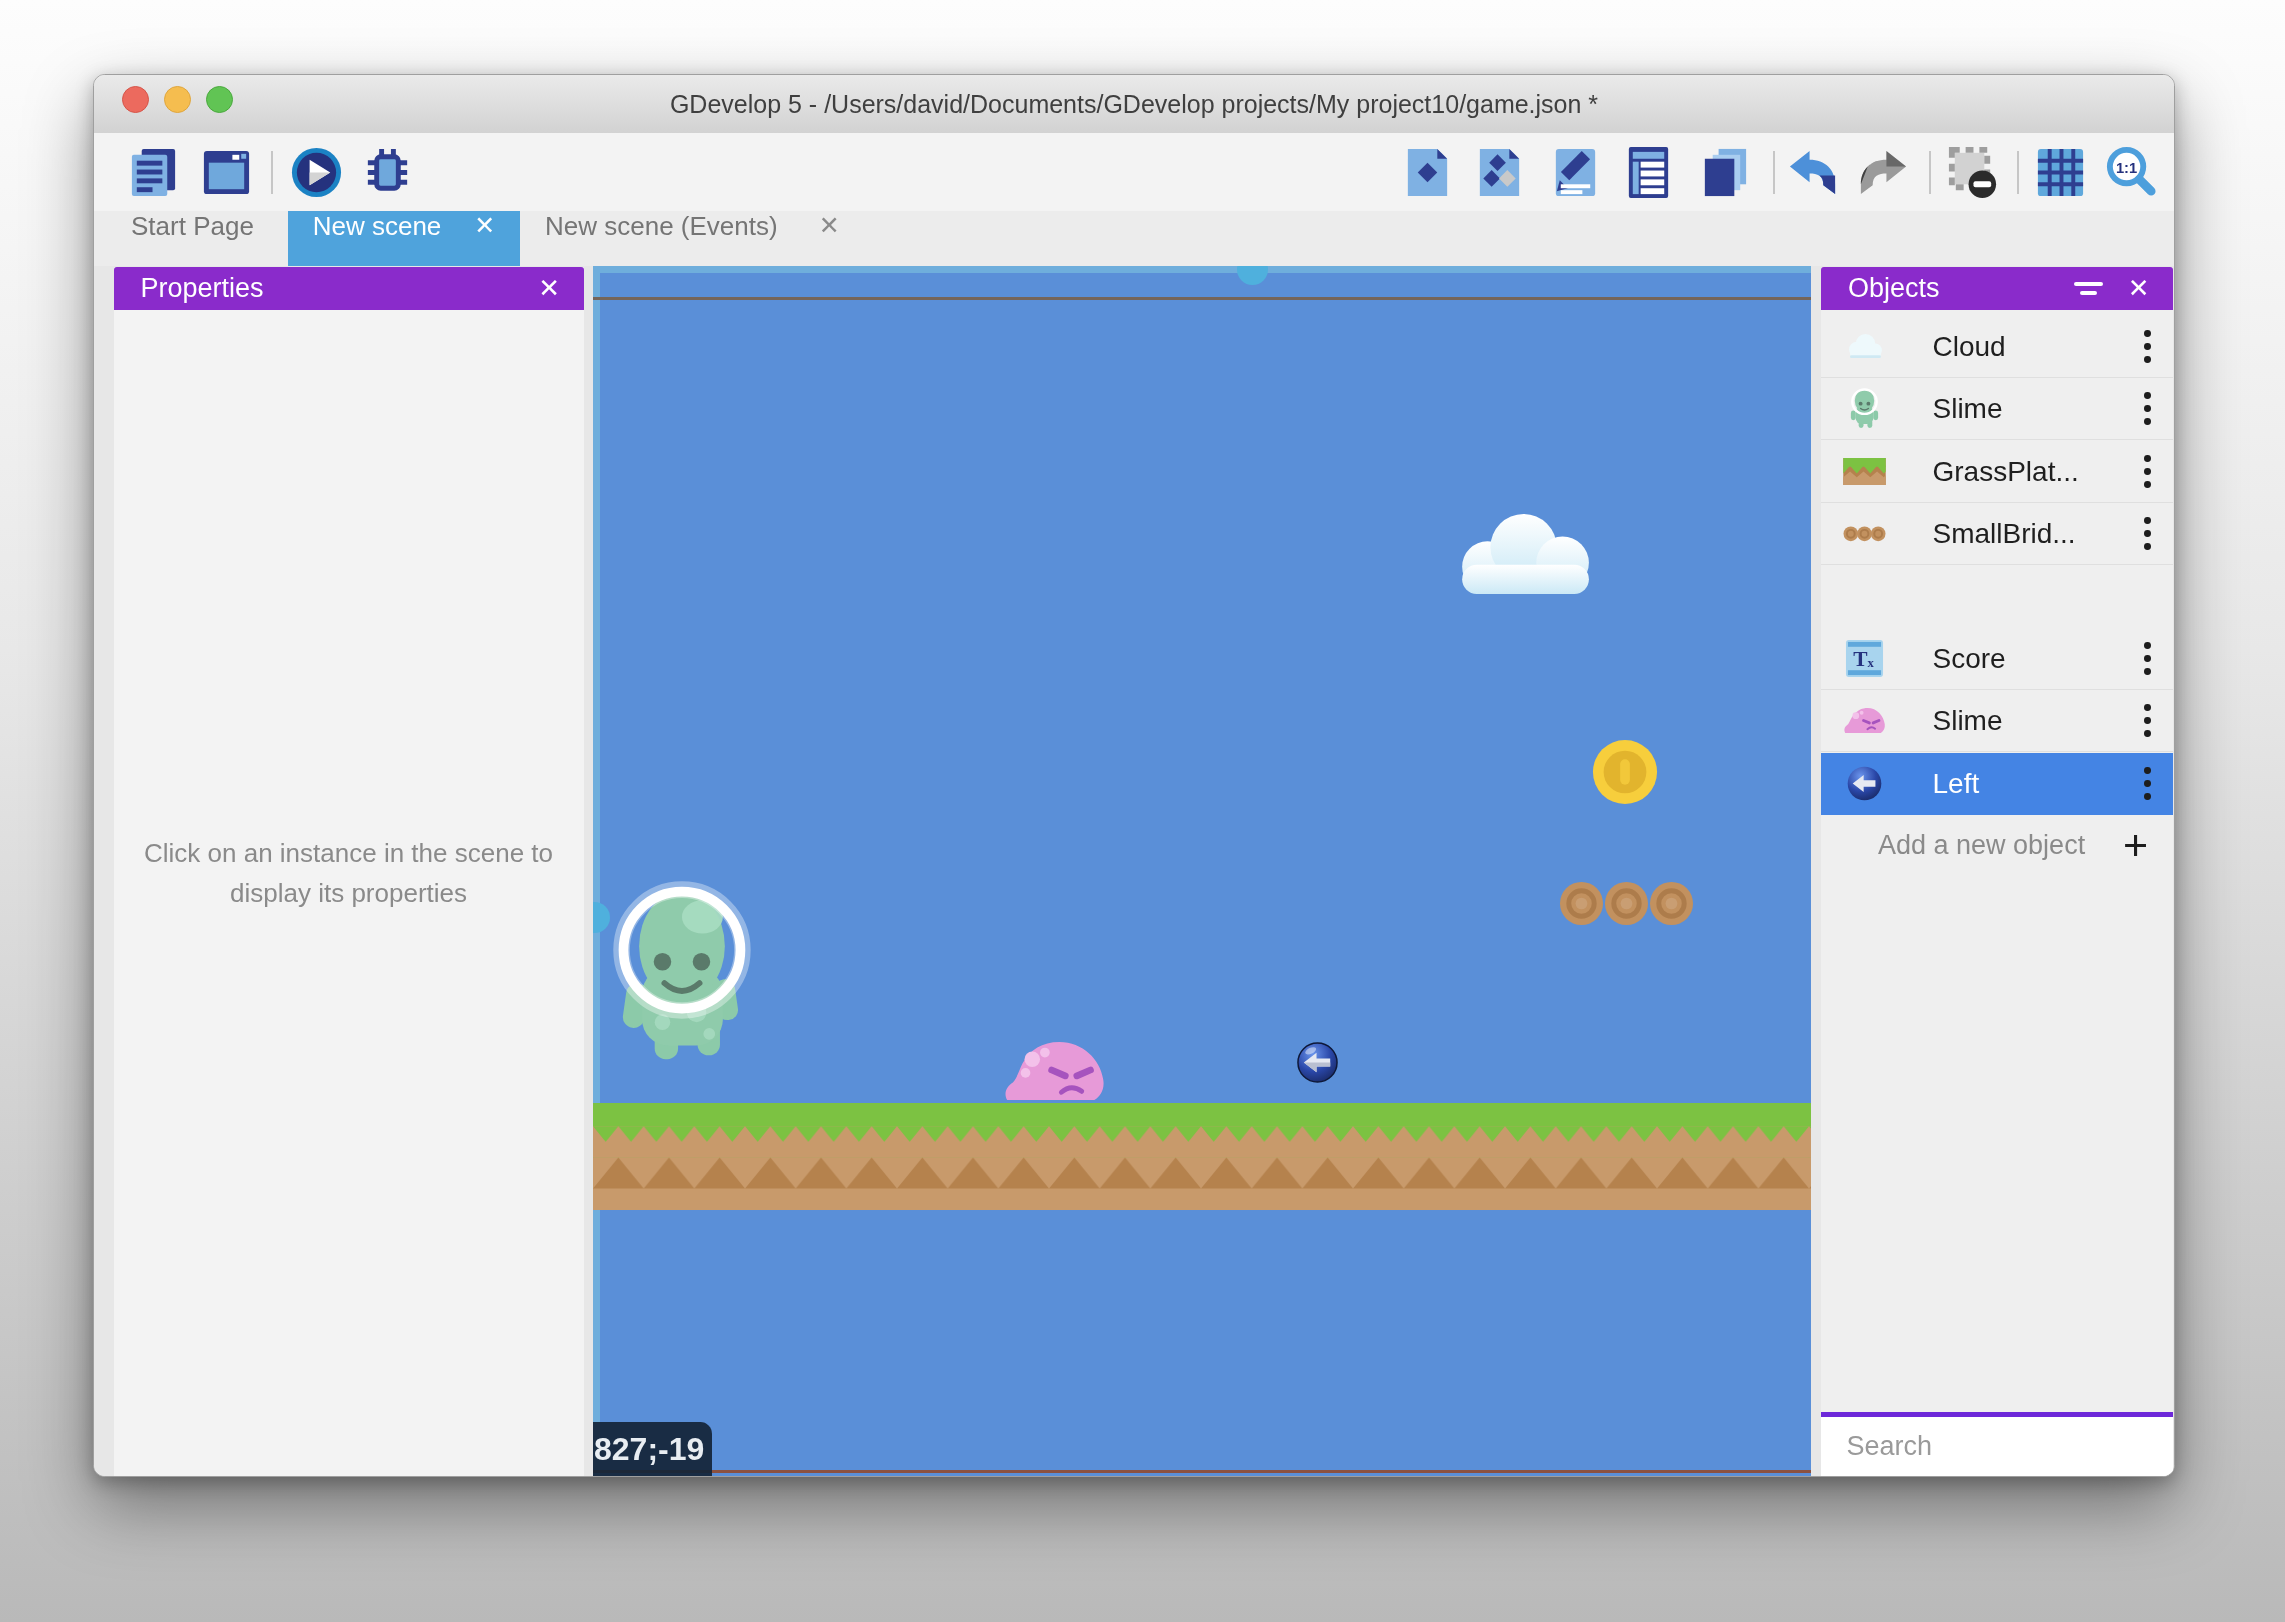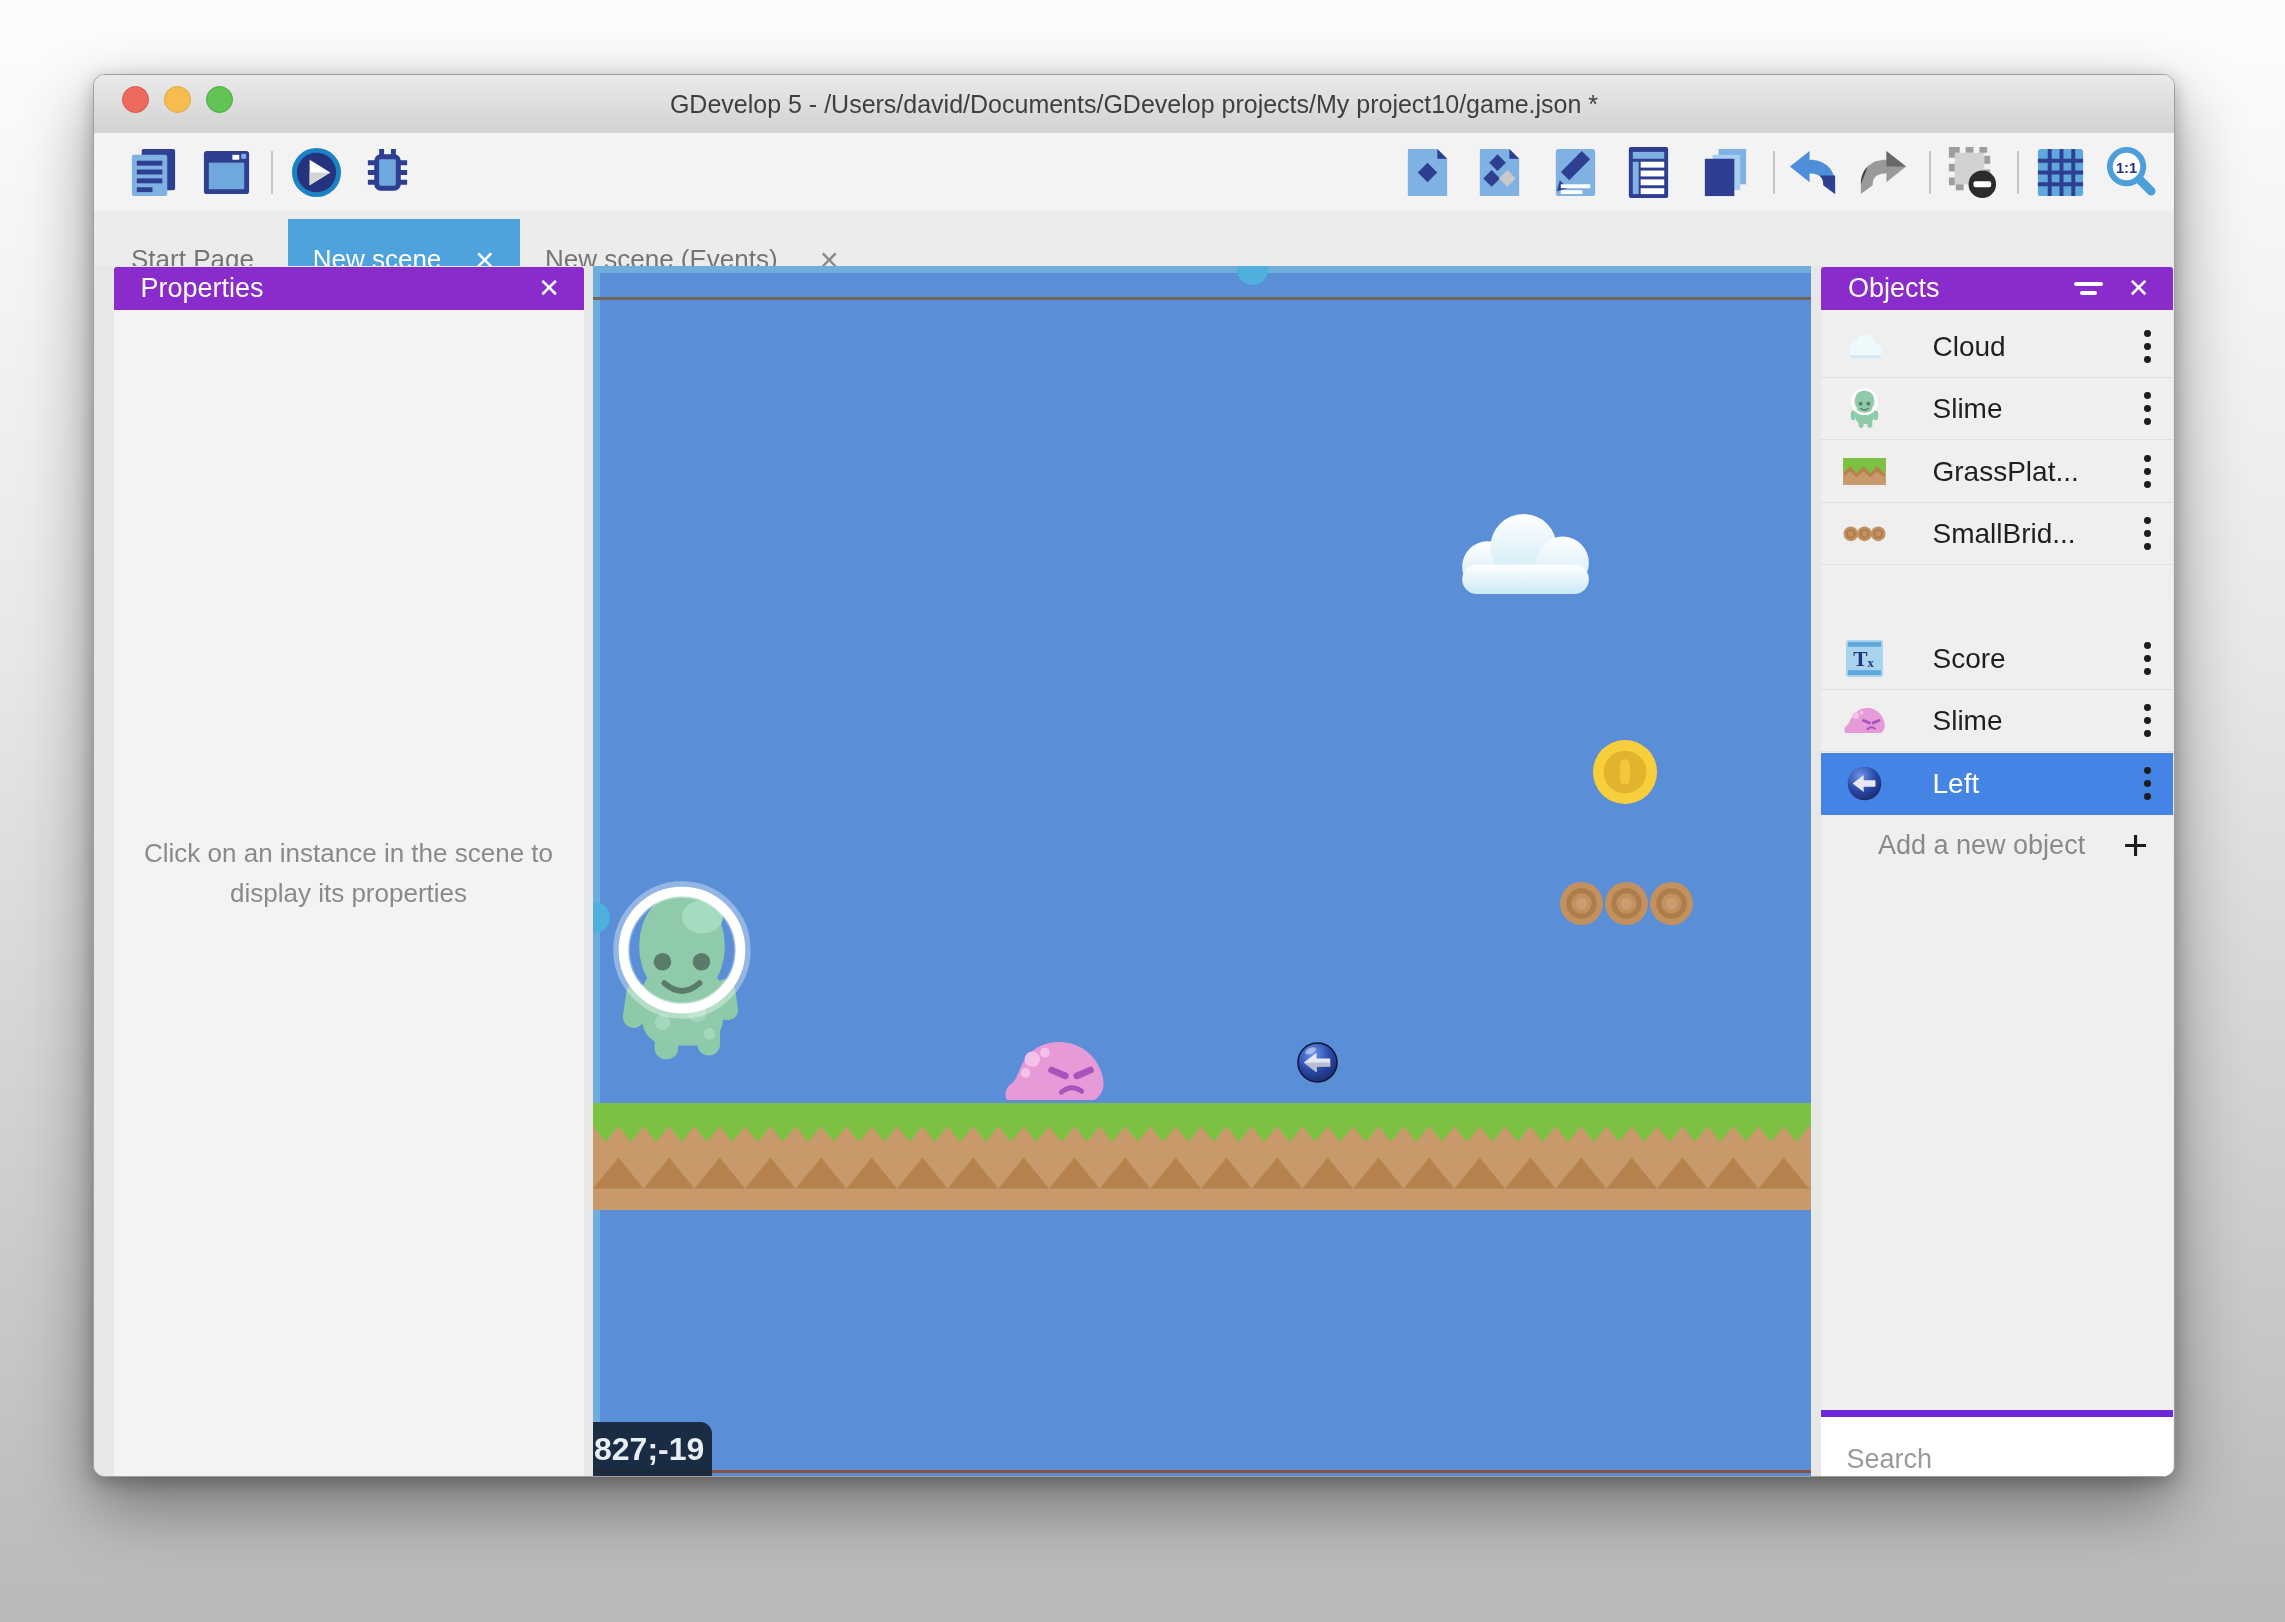--- a/index.html
+++ b/index.html
@@ -23,21 +23,21 @@
   .tl{position:absolute;top:10.7px;width:25px;height:25px;border-radius:50%;}
   .tl.red{left:28px;background:#ec6a5e;border:1px solid #d55449;}
   .tl.yellow{left:70px;background:#f5bd4f;border:1px solid #dfa53c;}
   .tl.green{left:112px;background:#61c454;border:1px solid #4aa93e;}
   
   .toolbar{position:absolute;left:0;top:58px;right:0;height:78px;background:#f3f3f3;}
   .tbicon{position:absolute;top:11.7px;width:55px;height:55px;cursor:pointer;}
   .tbsep{position:absolute;top:17.6px;width:2px;height:43px;background:#c6c6c6;}
   
   .tabbar{position:absolute;left:0;top:136px;right:0;height:56px;background:#ececec;}
-  .tab{position:absolute;top:8px;height:56px;display:flex;align-items:flex-end;font-size:26px;color:#757575;}
+  .tab{position:absolute;top:0;height:56px;display:flex;align-items:flex-start;font-size:26px;color:#757575;}
   .tab .x{margin-left:41px;font-size:25px;color:#8a8a8a;cursor:pointer;}
   .tab.active{background:#4fa3dc;color:#ffffff;justify-content:center;}
   .tab.active .x{color:#ffffff;margin-left:33px;}
   
   .main{position:absolute;left:0;top:191px;right:0;bottom:0;background:#e7e7e7;}
   .panel-header{position:absolute;left:0;top:0;right:0;height:43px;background:#8a2bcb;
     border-radius:2.9px 2.9px 0 0;display:flex;align-items:center;color:#fff;}
   .panel-header .ph-title{font-size:27px;margin-left:27px;flex:1;}
   .panel-header .ph-close{font-size:26px;margin-right:23.4px;cursor:pointer;}
   
@@ -53,22 +53,22 @@
     display:flex;align-items:center;cursor:pointer;background:#efefef;}
   .obj-row .oicon{width:43px;height:43px;margin-left:21.5px;display:flex;align-items:center;justify-content:center;}
   .obj-row .olabel{font-size:28px;color:#1f1f1f;margin-left:47px;flex:1;white-space:nowrap;overflow:hidden;}
   .obj-row.selected{background:#4484e4;border-bottom-color:#4484e4;}
   .obj-row.selected .olabel{color:#ffffff;}
   .dots{width:39px;display:flex;flex-direction:column;align-items:center;gap:5.9px;margin-right:5.9px;cursor:pointer;}
   .dots i{width:6.8px;height:6.8px;border-radius:50%;background:#1d1d1d;display:block;}
   .add-row{position:absolute;left:0;right:0;height:60px;display:flex;align-items:center;cursor:pointer;}
   .add-row .alabel{font-size:27px;color:#8a8a8a;margin-left:57px;flex:1;}
   .add-row .plus{font-size:43px;font-weight:400;color:#1d1d1d;margin-right:25px;line-height:1;}
-  .searchbar{position:absolute;left:0;right:0;bottom:0;height:59px;background:#ffffff;border-top:7px solid #6d28d9;
-    display:flex;align-items:flex-end;}
+  .searchbar{position:absolute;left:0;right:0;bottom:0;height:59px;background:#ffffff;border-top:5px solid #6d28d9;
+    display:flex;align-items:center;}
   .searchbar input{flex:1;border:none;outline:none;font-size:27px;color:#444;margin-left:23.4px;
     font-family:"Liberation Sans",sans-serif;background:transparent;}
   .searchbar input::placeholder{color:#9a9a9a;}
   .searchbar svg{margin-right:21.5px;}
   
   .canvas{position:absolute;left:499px;top:0;width:1218px;bottom:0;background:#5a8fd8;overflow:hidden;cursor:crosshair;}
   .edge-top{position:absolute;left:0;top:0;right:0;height:6.8px;background:#6faedc;}
   .edge-left{position:absolute;left:0;top:0;bottom:0;width:6.8px;background:#6faedc;}
   .handle{position:absolute;width:31px;height:31px;border-radius:50%;background:#4fb0dd;}
   .win-line-top{position:absolute;left:0;right:0;top:31px;height:2.9px;background:#75655a;}

